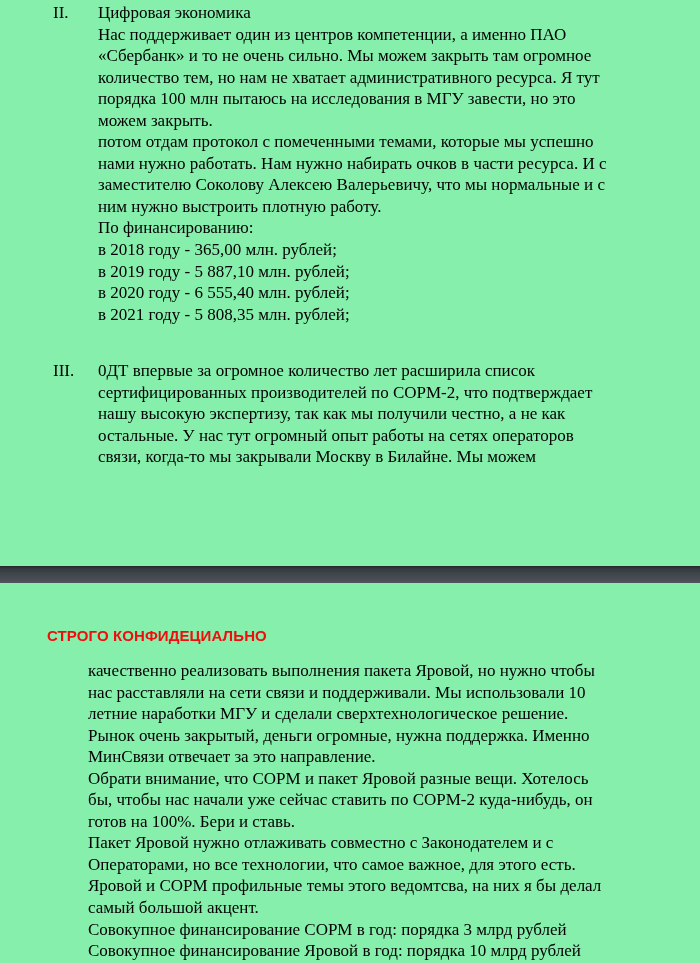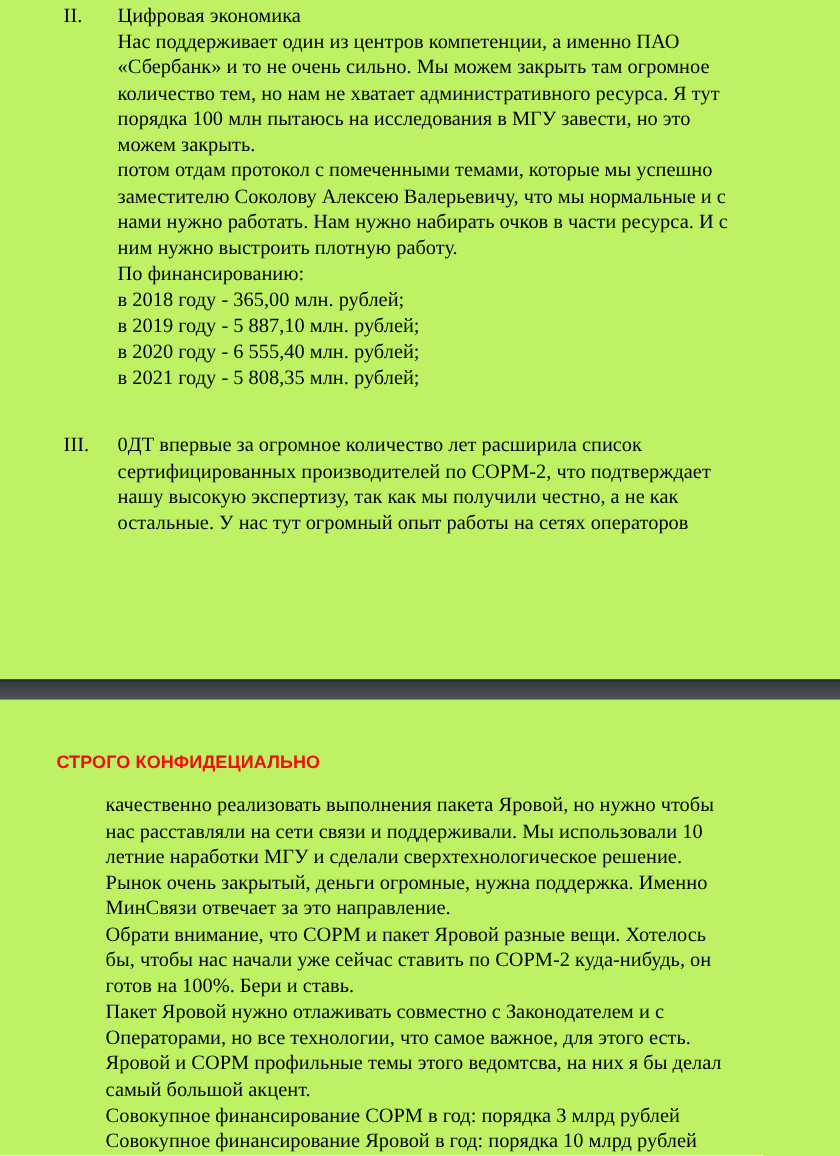--- a/index.html
+++ b/index.html
@@ -4,21 +4,21 @@
 <style>
   html, body {
     margin: 0;
     padding: 0;
     background: #ffffff;
   }
   .canvas {
     position: relative;
     width: 700px;
     height: 963px;
-    background: #bef264;
+    background: #86efac;
     overflow: hidden;
     font-family: "Liberation Serif", "DejaVu Serif", serif;
     font-size: 17px;
     color: #000000;
   }
   .doc-section {
     position: absolute;
     left: 53px;
   }
   .sec-2 { top: 2px; }
@@ -79,40 +79,41 @@
       <div class="sec-num">II.</div>
       <div class="sec-body">
         <div class="line">Цифровая экономика</div>
         <div>
             <div class="line">Нас поддерживает один из центров компетенции, а именно ПАО</div>
             <div class="line">«Сбербанк» и то не очень сильно. Мы можем закрыть там огромное</div>
             <div class="line">количество тем, но нам не хватает административного ресурса. Я тут</div>
             <div class="line">порядка 100 млн пытаюсь на исследования в МГУ завести, но это</div>
             <div class="line">можем закрыть.</div>
             <div class="line">потом отдам протокол с помеченными темами, которые мы успешно</div>
+            <div class="line">нами нужно работать. Нам нужно набирать очков в части ресурса. И с</div>
             <div class="line">заместителю Соколову Алексею Валерьевичу, что мы нормальные и с</div>
-            <div class="line">нами нужно работать. Нам нужно набирать очков в части ресурса. И с</div>
             <div class="line">ним нужно выстроить плотную работу.</div>
             <div class="line">По финансированию:</div>
             <div class="line">в 2018 году - 365,00 млн. рублей;</div>
             <div class="line">в 2019 году - 5 887,10 млн. рублей;</div>
             <div class="line">в 2020 году - 6 555,40 млн. рублей;</div>
             <div class="line">в 2021 году - 5 808,35 млн. рублей;</div>
           </div>
       </div>
     </section>
 
     <section class="doc-section sec-3">
       <div class="sec-num">III.</div>
       <div class="sec-body">
         <div>
             <div class="line">0ДТ впервые за огромное количество лет расширила список</div>
             <div class="line">сертифицированных производителей по СОРМ-2, что подтверждает</div>
             <div class="line">нашу высокую экспертизу, так как мы получили честно, а не как</div>
             <div class="line">остальные. У нас тут огромный опыт работы на сетях операторов</div>
+            <div class="line">связи, когда-то мы закрывали Москву в Билайне. Мы можем</div>
           </div>
       </div>
     </section>
 
   </div>
 
   <div class="page-divider"></div>
 
   <div class="page">
 

